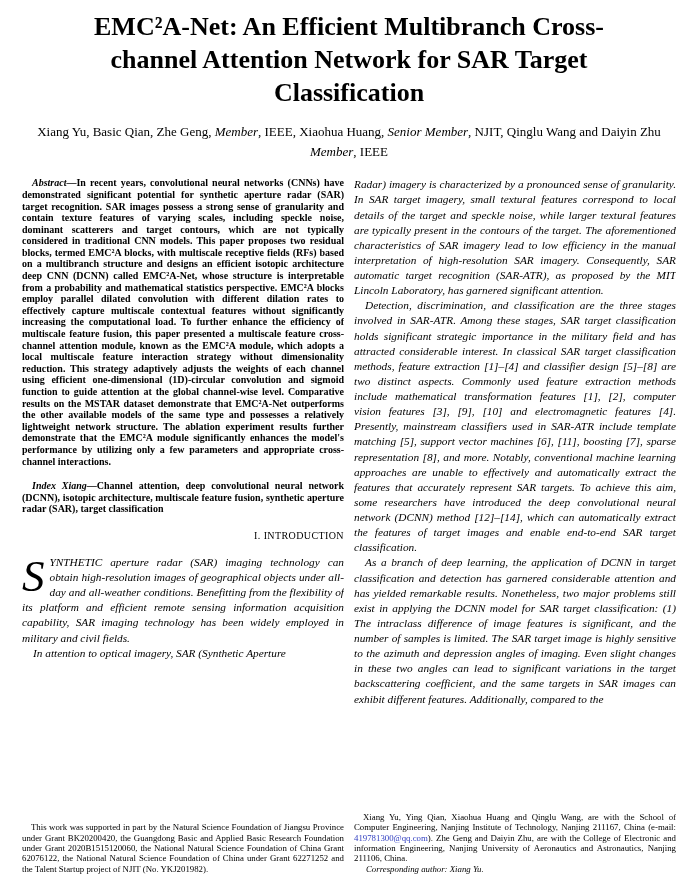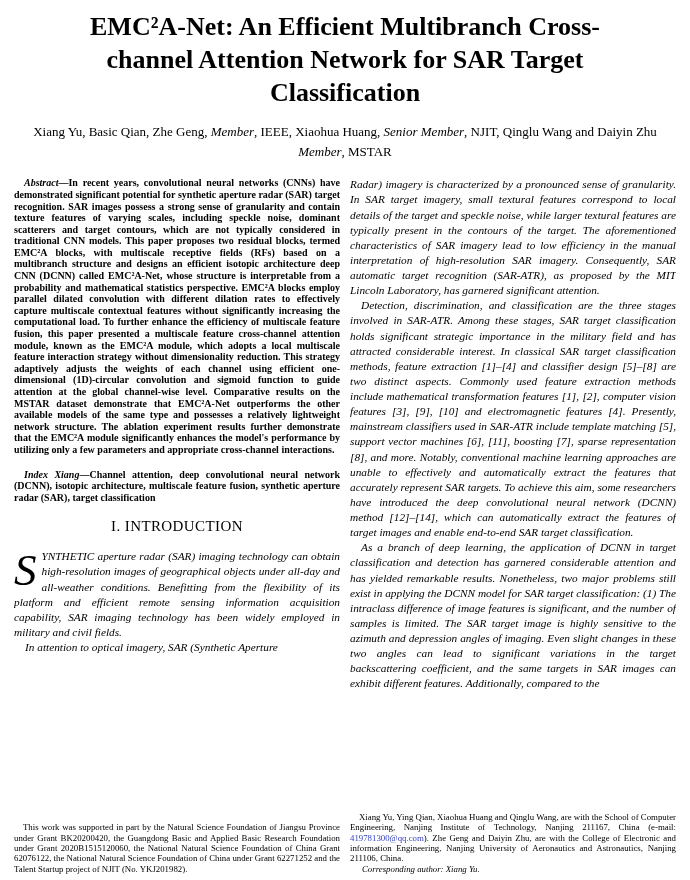--- a/index.html
+++ b/index.html
@@ -4,21 +4,21 @@
 <title>Paper</title>
 <style>
   * { margin: 0; padding: 0; box-sizing: border-box; }
   html, body { background: #ffffff; }
   body { width: 690px; height: 880px; overflow: hidden; }
   .page {
     width: 690px; height: 880px;
     background: #ffffff;
     color: #000000;
     font-family: "Liberation Serif", "DejaVu Serif", serif;
-    padding: 6px 14px 0 14px;
+    padding: 6px 14px 0 22px;
     overflow: hidden;
   }
   .title {
     font-size: 26px;
     font-weight: bold;
     text-align: center;
     line-height: 1.27;
     max-width: 596px;
     margin: 4px auto 0 auto;
   }
@@ -44,23 +44,23 @@
   }
   .abstract, .index-terms {
     font-weight: bold;
     font-size: 10px;
     line-height: 1.16;
     text-align: justify;
     text-indent: 10px;
   }
   .index-terms { margin-top: 13px; }
   .section-heading {
-    font-size: 15px;
+    font-size: 10px;
     font-weight: normal;
-    text-align: center;
+    text-align: right;
     letter-spacing: 0.4px;
     margin-top: 15px;
   }
   .body-par {
     font-size: 11.3px;
     line-height: 1.34;
     text-align: justify;
     font-style: italic;
   }
   .first-par { margin-top: 14px; }
@@ -85,21 +85,21 @@
     cursor: pointer;
   }
 </style>
 </head>
 <body>
 
 <div class="page">
 
   <h1 class="title">EMC²A-Net: An Efficient Multibranch Cross-channel Attention Network for SAR Target Classification</h1>
 
-  <div class="authors"><span>Xiang Yu, Basic Qian, Zhe Geng, </span><span class="it">Member</span><span>, IEEE, Xiaohua Huang, </span><span class="it">Senior Member</span><span>, NJIT, Qinglu Wang and Daiyin Zhu </span><span class="it">Member</span><span>, MSTAR</span></div>
+  <div class="authors"><span>Xiang Yu, Basic Qian, Zhe Geng, </span><span class="it">Member</span><span>, IEEE, Xiaohua Huang, </span><span class="it">Senior Member</span><span>, NJIT, Qinglu Wang and Daiyin Zhu </span><span class="it">Member</span><span>, IEEE</span></div>
 
   <div class="columns">
 
     <div class="col">
       <p class="abstract"><span class="it">Abstract</span><span>—In recent years, convolutional neural networks (CNNs) have demonstrated significant potential for synthetic aperture radar (SAR) target recognition. SAR images possess a strong sense of granularity and contain texture features of varying scales, including speckle noise, dominant scatterers and target contours, which are not typically considered in traditional CNN models. This paper proposes two residual blocks, termed EMC²A blocks, with multiscale receptive fields (RFs) based on a multibranch structure and designs an efficient isotopic architecture deep CNN (DCNN) called EMC²A-Net, whose structure is interpretable from a probability and mathematical statistics perspective. EMC²A blocks employ parallel dilated convolution with different dilation rates to effectively capture multiscale contextual features without significantly increasing the computational load. To further enhance the efficiency of multiscale feature fusion, this paper presented a multiscale feature cross-channel attention module, known as the EMC²A module, which adopts a local multiscale feature interaction strategy without dimensionality reduction. This strategy adaptively adjusts the weights of each channel using efficient one-dimensional (1D)-circular convolution and sigmoid function to guide attention at the global channel-wise level. Comparative results on the MSTAR dataset demonstrate that EMC²A-Net outperforms the other available models of the same type and possesses a relatively lightweight network structure. The ablation experiment results further demonstrate that the EMC²A module significantly enhances the model's performance by utilizing only a few parameters and appropriate cross-channel interactions.</span></p>
 
       <p class="index-terms"><span class="it">Index Xiang</span><span>—Channel attention, deep convolutional neural network (DCNN), isotopic architecture, multiscale feature fusion, synthetic aperture radar (SAR), target classification</span></p>
 
       <h2 class="section-heading">I. INTRODUCTION</h2>
 

